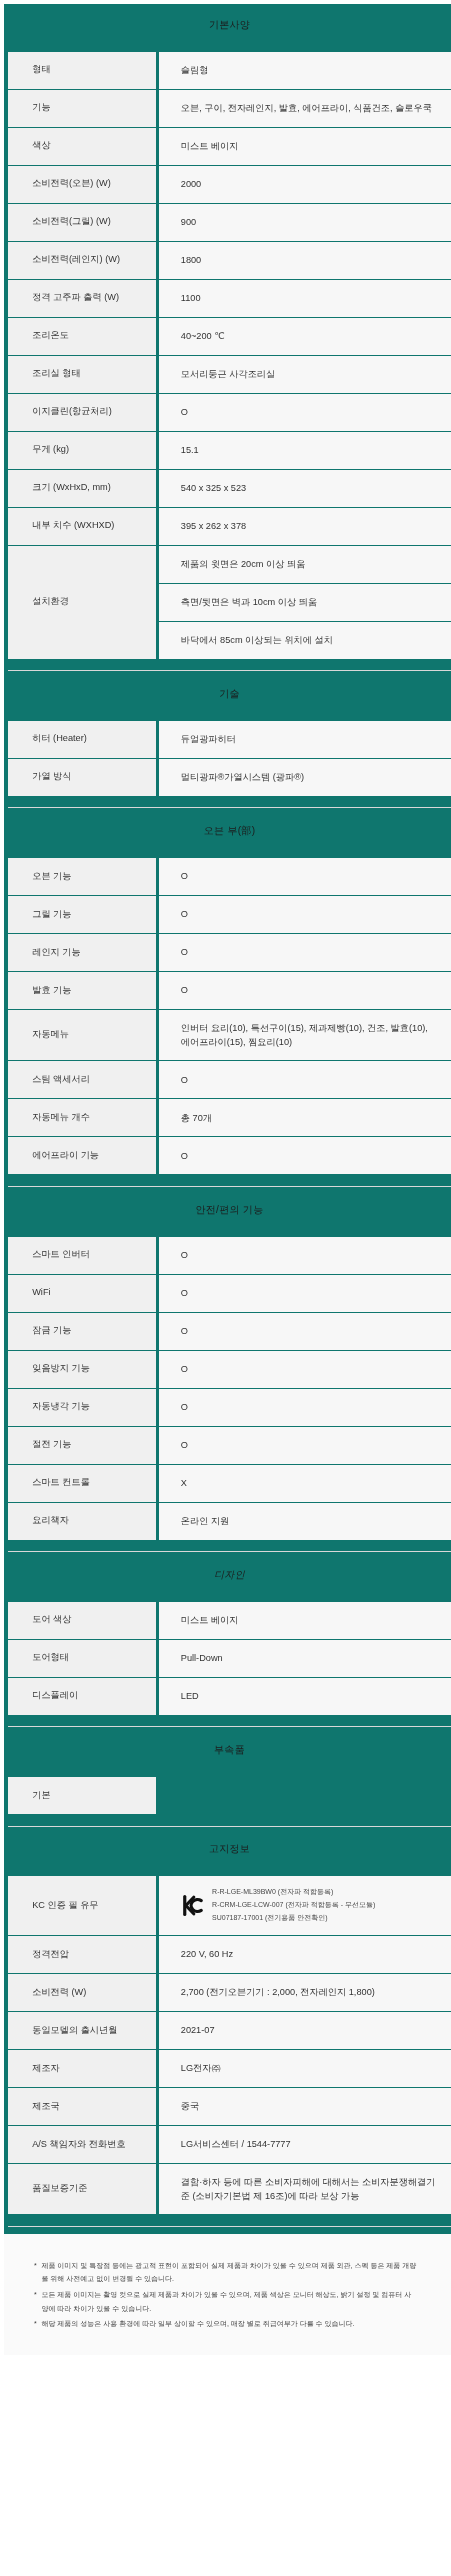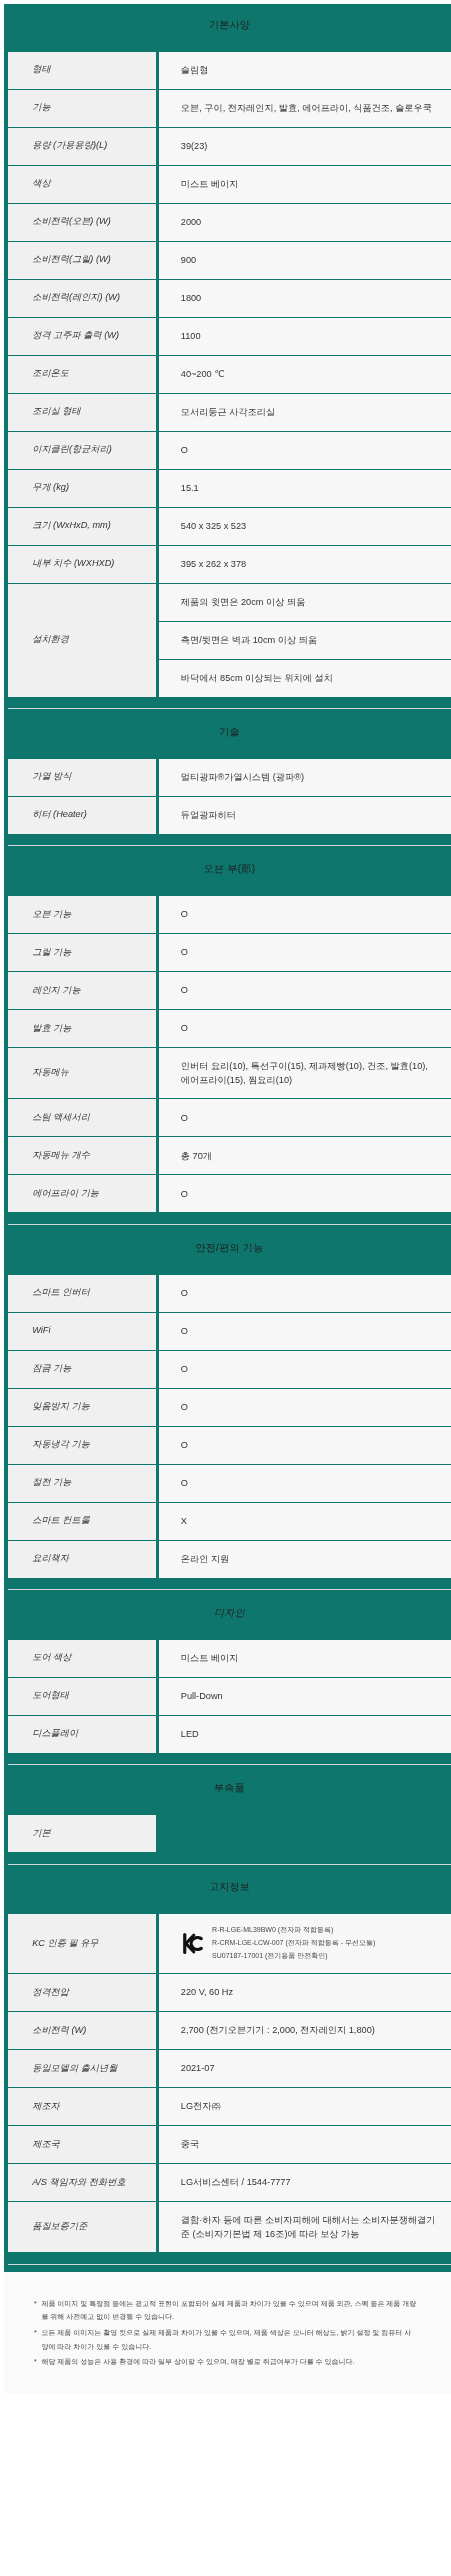--- a/index.html
+++ b/index.html
@@ -44,21 +44,20 @@
     flex: 0 0 148px;
     box-sizing: border-box;
     background: #f0f0f0;
     display: flex;
     align-items: center;
     padding: 11px 14.7px 11px 24px;
     font-size: 9.2px;
     line-height: 1.5;
     color: #333333;
     min-height: 37px;
-    font-style: italic;
   }
   .value-col {
     flex: 1;
     display: flex;
     flex-direction: column;
     row-gap: 1px;
   }
   .value-cell {
     flex: 1;
     box-sizing: border-box;
@@ -118,26 +117,20 @@
             <div class="value-cell">슬림형</div>
           </div>
         </div>
         <div class="spec-row">
           <div class="label-cell">기능</div>
           <div class="value-col">
             <div class="value-cell">오븐, 구이, 전자레인지, 발효, 에어프라이, 식품건조, 슬로우쿡</div>
           </div>
         </div>
         <div class="spec-row">
-          <div class="label-cell">용량 (가용용량)(L)</div>
-          <div class="value-col">
-            <div class="value-cell">39(23)</div>
-          </div>
-        </div>
-        <div class="spec-row">
           <div class="label-cell">색상</div>
           <div class="value-col">
             <div class="value-cell">미스트 베이지</div>
           </div>
         </div>
         <div class="spec-row">
           <div class="label-cell">소비전력(오븐) (W)</div>
           <div class="value-col">
             <div class="value-cell">2000</div>
           </div>
@@ -204,29 +197,29 @@
             <div class="value-cell">바닥에서 85cm 이상되는 위치에 설치</div>
           </div>
         </div>
       </div>
     </section>
     <section class="section">
       <div class="section-divider"></div>
       <h2 class="section-title" style="margin: 0px;">기술</h2>
       <div class="spec-table">
         <div class="spec-row">
+          <div class="label-cell">히터 (Heater)</div>
+          <div class="value-col">
+            <div class="value-cell">듀얼광파히터</div>
+          </div>
+        </div>
+        <div class="spec-row">
           <div class="label-cell">가열 방식</div>
           <div class="value-col">
             <div class="value-cell">멀티광파®가열시스템 (광파®)</div>
-          </div>
-        </div>
-        <div class="spec-row">
-          <div class="label-cell">히터 (Heater)</div>
-          <div class="value-col">
-            <div class="value-cell">듀얼광파히터</div>
           </div>
         </div>
       </div>
     </section>
     <section class="section">
       <div class="section-divider"></div>
       <h2 class="section-title" style="margin: 0px;">오븐 부(部)</h2>
       <div class="spec-table">
         <div class="spec-row">
           <div class="label-cell">오븐 기능</div>

